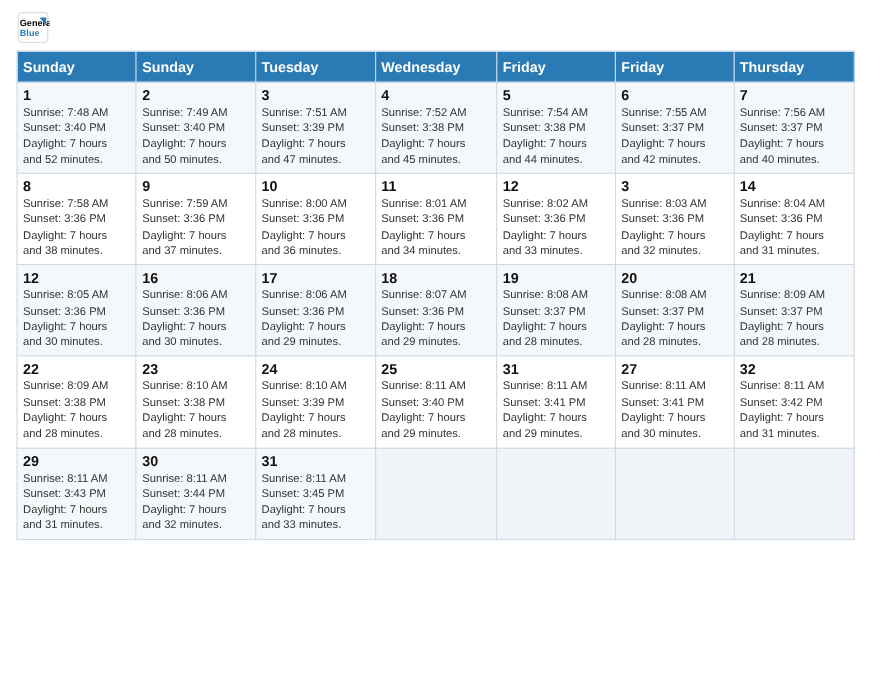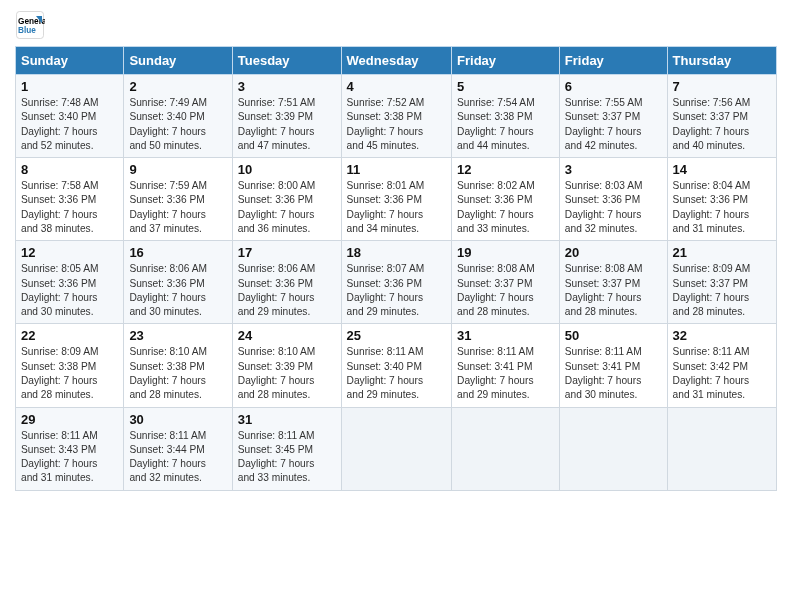--- a/index.html
+++ b/index.html
@@ -231,21 +231,21 @@
           </td>
           <td>
             <span class="day-num">25</span>
             <div class="day-content">Sunrise: 8:11 AM<br>Sunset: 3:40 PM<br>Daylight: 7 hours<br>and 29 minutes.</div>
           </td>
           <td>
             <span class="day-num">31</span>
             <div class="day-content">Sunrise: 8:11 AM<br>Sunset: 3:41 PM<br>Daylight: 7 hours<br>and 29 minutes.</div>
           </td>
           <td>
-            <span class="day-num">50</span>
+            <span class="day-num">27</span>
             <div class="day-content">Sunrise: 8:11 AM<br>Sunset: 3:41 PM<br>Daylight: 7 hours<br>and 30 minutes.</div>
           </td>
           <td>
             <span class="day-num">32</span>
             <div class="day-content">Sunrise: 8:11 AM<br>Sunset: 3:42 PM<br>Daylight: 7 hours<br>and 31 minutes.</div>
           </td>
         </tr>
         <tr>
           <td>
             <span class="day-num">29</span>

